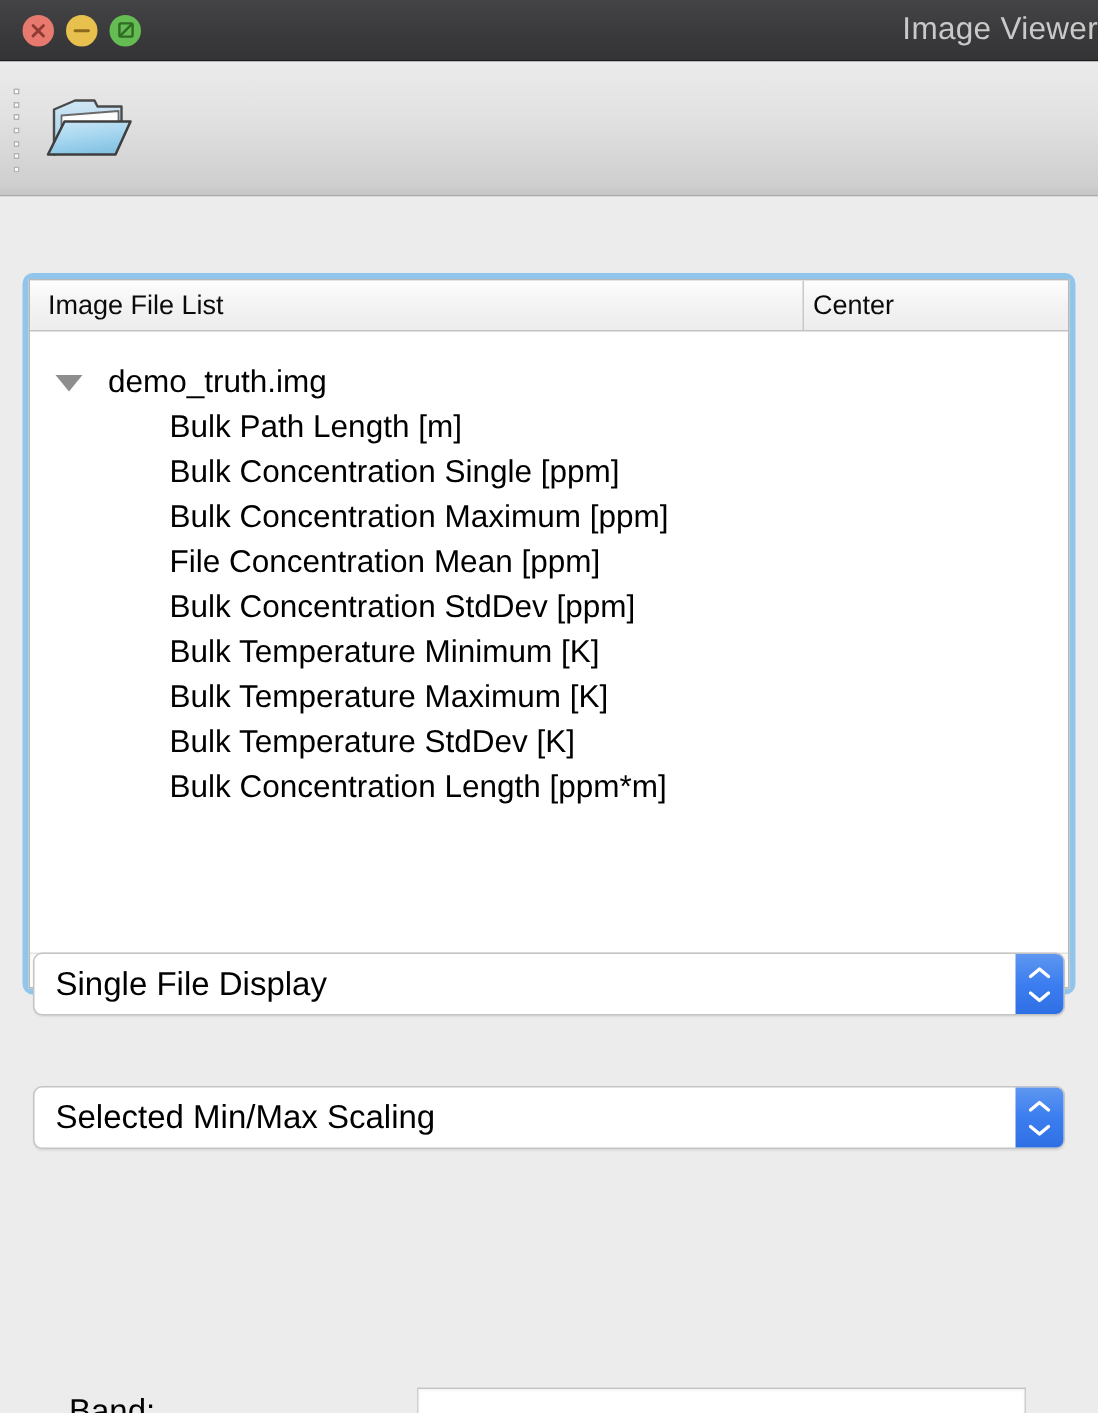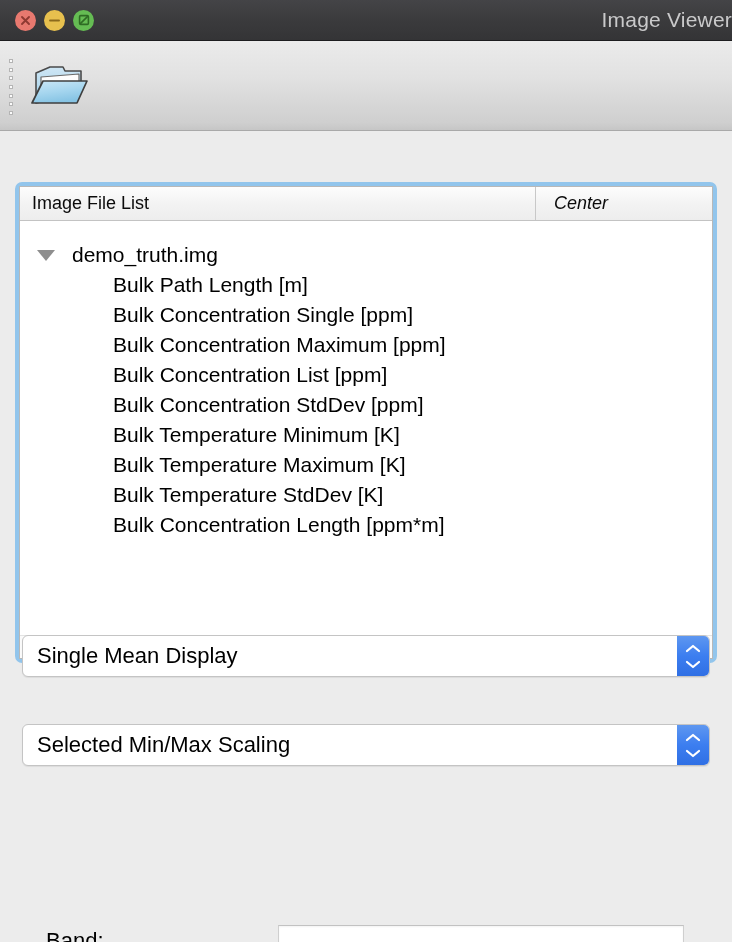--- a/index.html
+++ b/index.html
@@ -136,22 +136,21 @@
     padding-left: 12px;
     box-sizing: border-box;
     height: 100%;
     display: flex;
     align-items: center;
   }
   .col-head.col-1 { width: 521px; }
   .col-head.col-2 {
     width: 179px;
     border-left: 1px solid #c8c8c8;
-    padding-left: 18px;
-    font-style: italic;
+    padding-left: 6px;
   }
   .list-rows {
     flex: 1 1 auto;
     overflow: hidden;
     padding-top: 19px;
   }
   .row {
     height: 30px;
     display: flex;
     align-items: center;
@@ -326,21 +325,21 @@
         <div class="row child">
             <span>Bulk Path Length [m]</span>
           </div>
         <div class="row child">
             <span>Bulk Concentration Single [ppm]</span>
           </div>
         <div class="row child">
             <span>Bulk Concentration Maximum [ppm]</span>
           </div>
         <div class="row child">
-            <span>Bulk Concentration List [ppm]</span>
+            <span>File Concentration Mean [ppm]</span>
           </div>
         <div class="row child">
             <span>Bulk Concentration StdDev [ppm]</span>
           </div>
         <div class="row child">
             <span>Bulk Temperature Minimum [K]</span>
           </div>
         <div class="row child">
             <span>Bulk Temperature Maximum [K]</span>
           </div>
@@ -352,21 +351,21 @@
           </div>
       </div>
 
       <div class="list-hscroll">
         <div class="hthumb"></div>
       </div>
     </div>
   </div>
 
   <div class="popup p1">
-    <span class="popup-label">Single Mean Display</span>
+    <span class="popup-label">Single File Display</span>
     <span class="popup-arrow">
       <svg width="16" height="10" viewBox="0 0 16 10">
         <path d="M2 7 L8 2 L14 7" stroke="#ffffff" stroke-width="2.2" fill="none" stroke-linecap="round" stroke-linejoin="round"></path>
       </svg>
       <svg width="16" height="10" viewBox="0 0 16 10">
         <path d="M2 3 L8 8 L14 3" stroke="#ffffff" stroke-width="2.2" fill="none" stroke-linecap="round" stroke-linejoin="round"></path>
       </svg>
     </span>
   </div>
 

